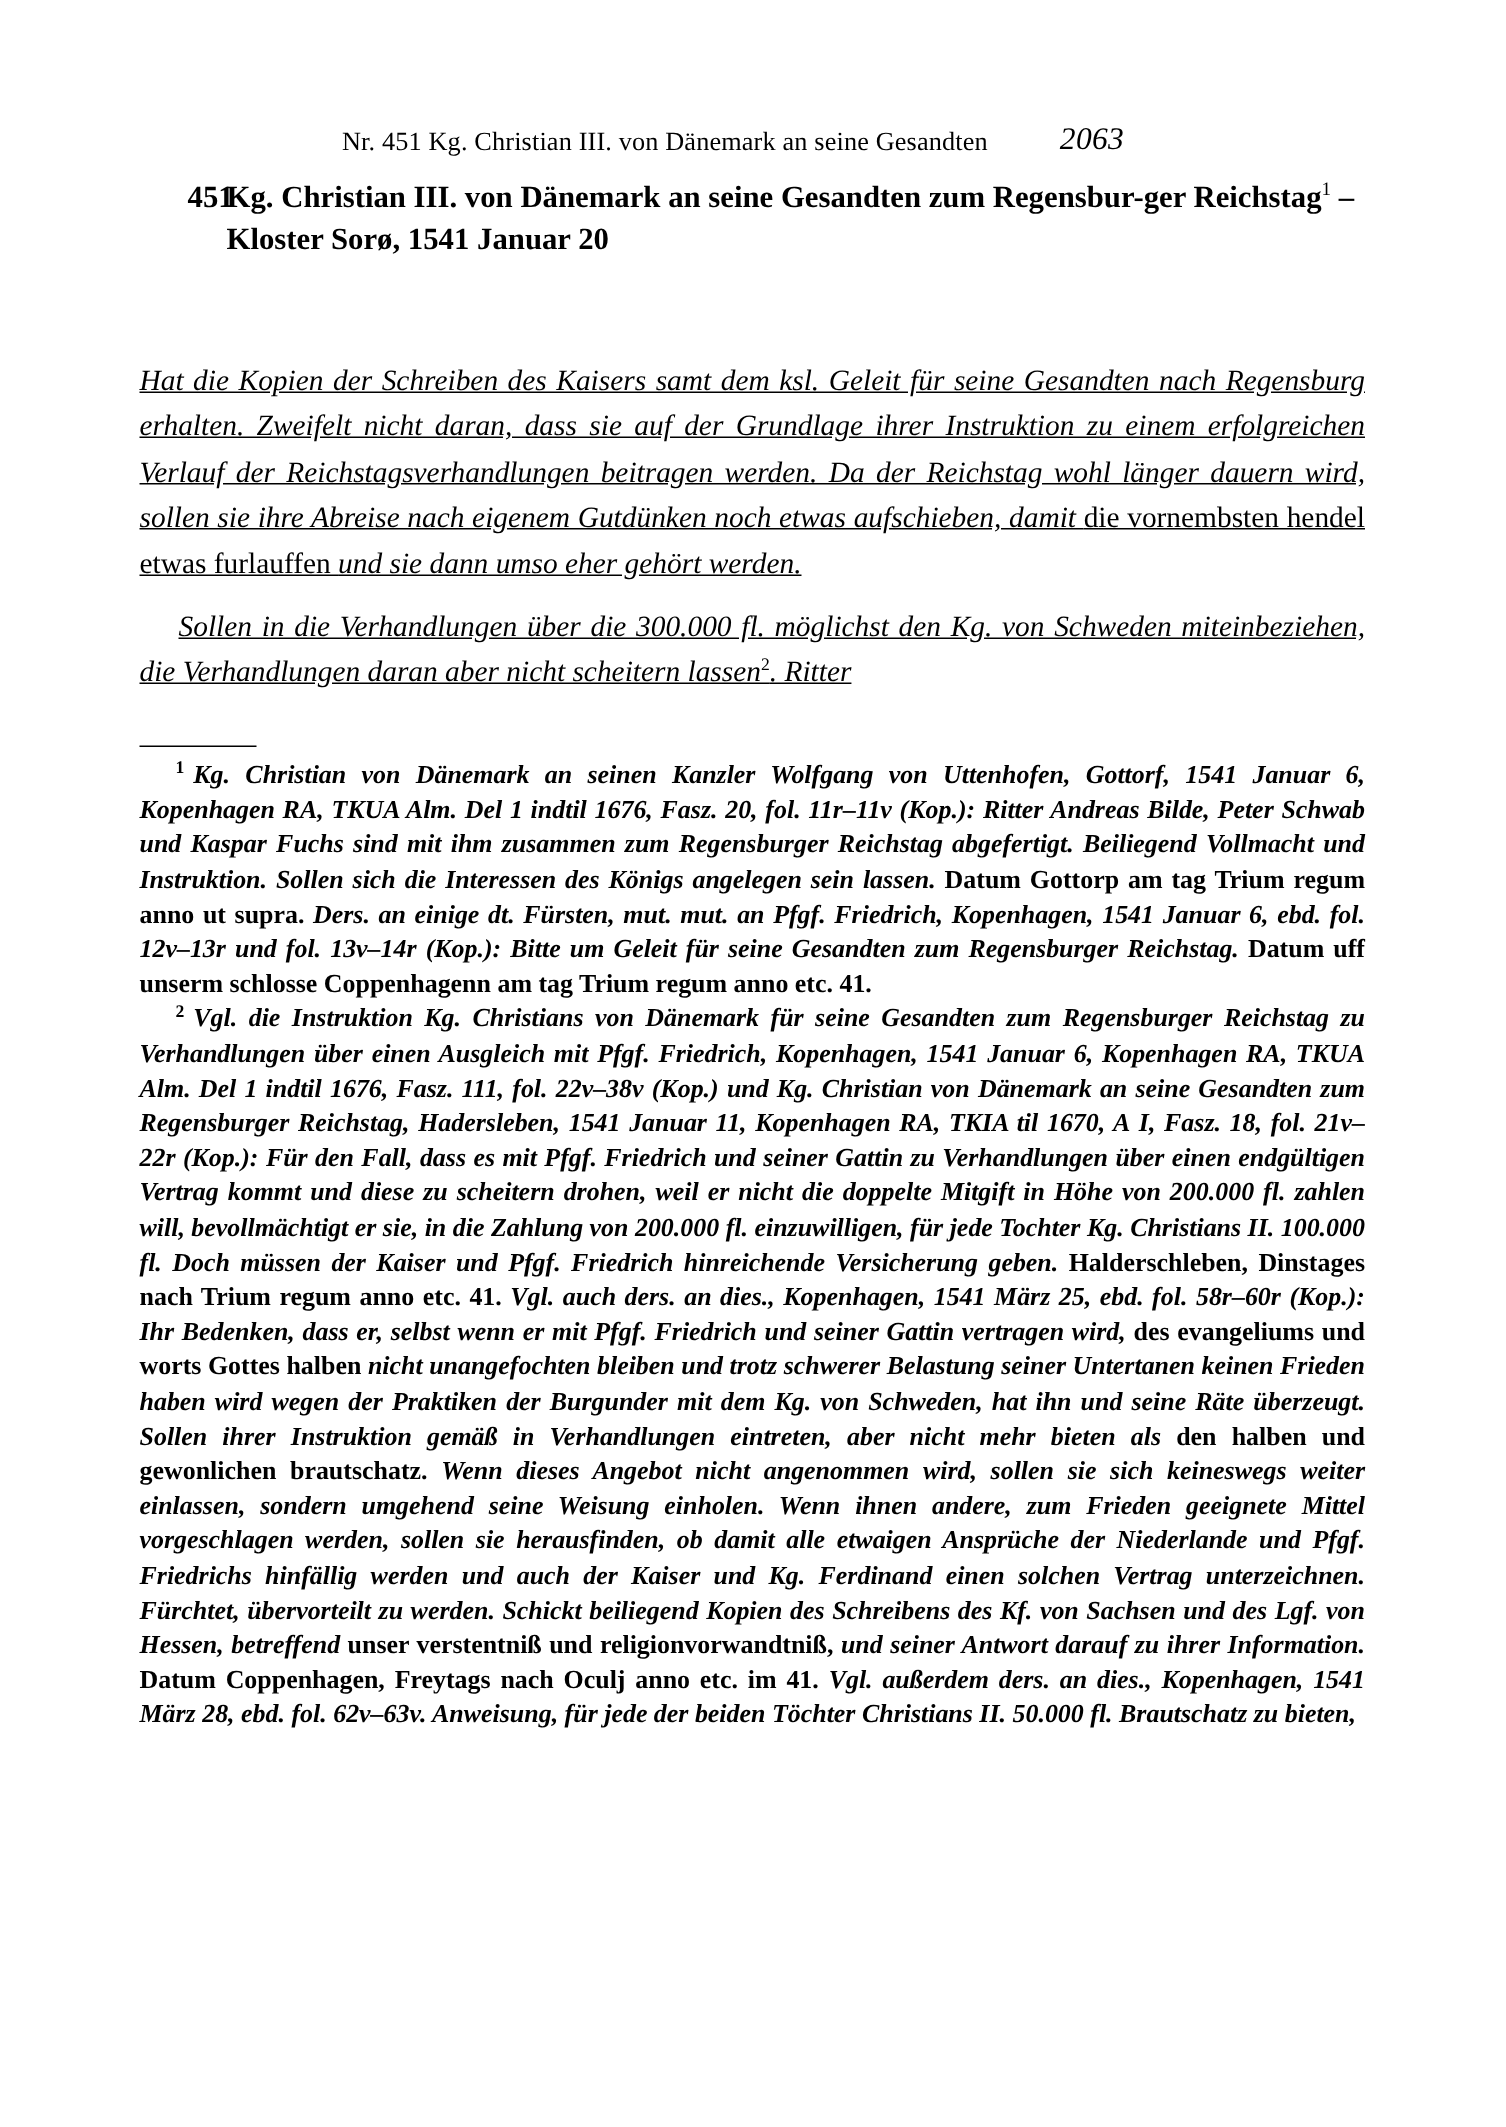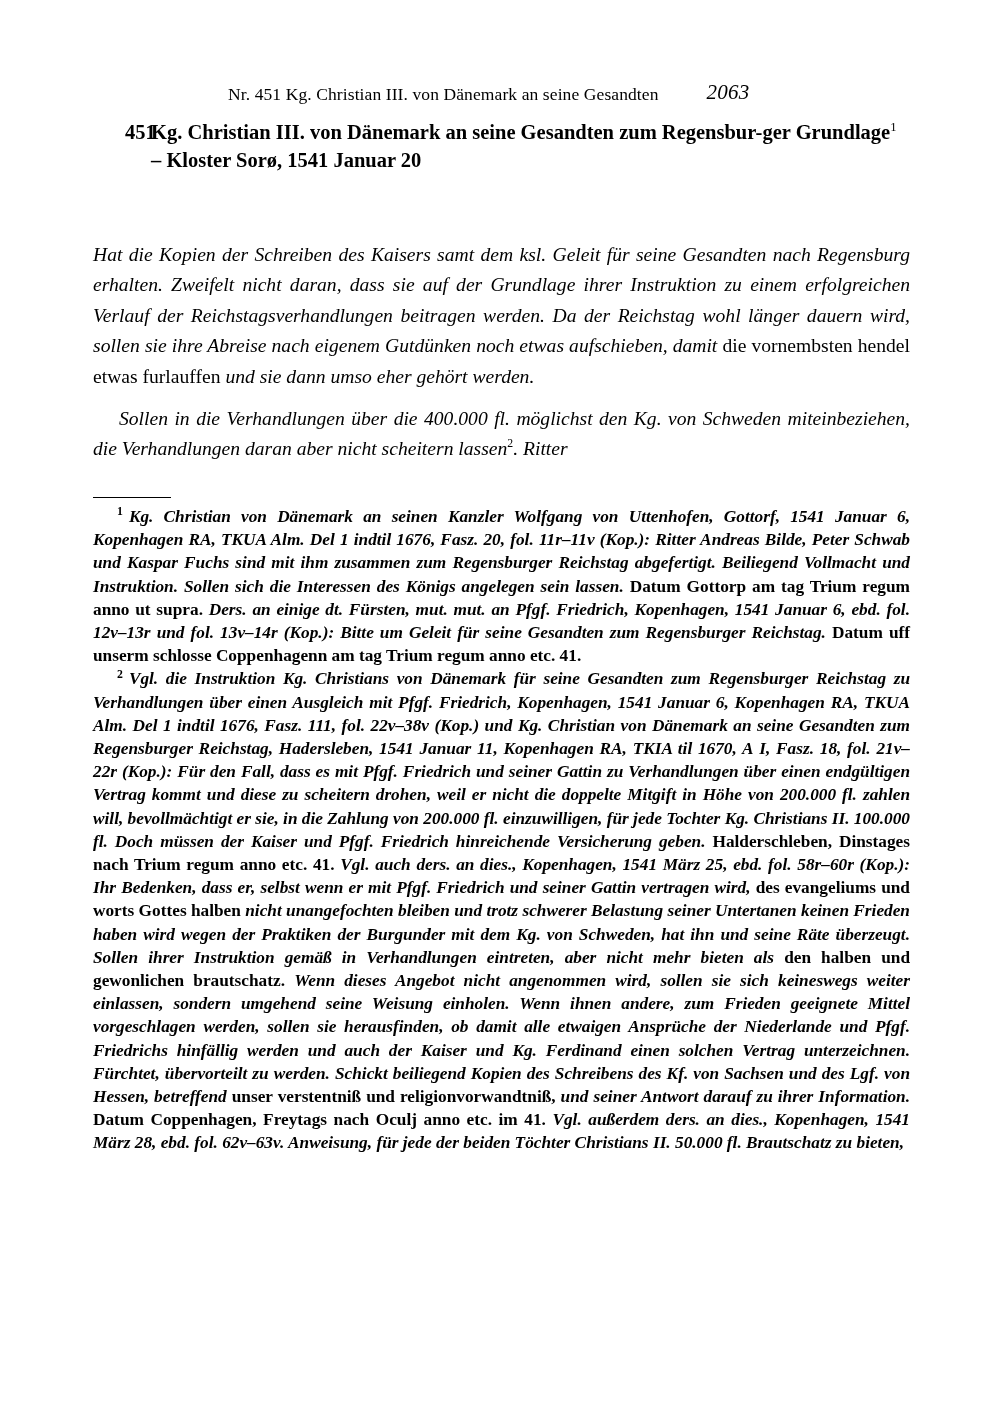--- a/index.html
+++ b/index.html
@@ -96,20 +96,21 @@
     top: 240px;
     width: 817px;
     font-size: 19.6px;
     line-height: 30.4px;
     text-align: justify;
     font-style: italic;
     hyphens: manual;
   }
   .regest p {
     margin: 0;
+    text-decoration: underline;
   }
   .regest p.indent {
     text-indent: 26px;
     margin-top: 12px;
   }
   .regest .rom {
     font-style: normal;
   }
   .regest sup {
     font-size: 0.6em;
@@ -159,27 +160,27 @@
 
 <div class="page">
 
   <div class="runhead">
     <span class="runhead-title">Nr. 451 Kg.&nbsp;Christian III. von Dänemark an seine Gesandten</span>
     <span class="runhead-pageno">2063</span>
   </div>
 
   <div class="doc-heading">
     <span class="num">451</span>
-    <span class="ttl"><span>Kg. Christian III. von Dänemark an seine Gesandten zum Regensbur-</span><span>ger Grundlage</span><sup>1</sup><span> – Kloster Sorø, 1541 Januar 20</span></span>
+    <span class="ttl"><span>Kg. Christian III. von Dänemark an seine Gesandten zum Regensbur-</span><span>ger Reichstag</span><sup>1</sup><span> – Kloster Sorø, 1541 Januar 20</span></span>
   </div>
 
 
   <div class="regest">
     <p><span>Hat die Kopien der Schreiben des Kaisers samt dem ksl. Geleit für seine Gesandten nach Regensburg erhalten. Zweifelt nicht daran, dass sie auf der Grundlage ihrer Instruktion zu einem erfolgreichen Verlauf der Reichstagsverhandlungen beitragen werden. Da der Reichstag wohl länger dauern wird, sollen sie ihre Abreise nach eigenem Gutdünken noch etwas aufschieben, damit </span><span class="rom">die vornembsten hendel etwas furlauffen </span><span>und sie dann umso eher gehört werden.</span></p>
-    <p class="indent"><span>Sollen in die Verhandlungen über die 400.000 fl. möglichst den Kg. von Schweden miteinbeziehen, die Verhandlungen daran aber nicht scheitern lassen</span><sup>2</sup><span>. Ritter</span></p>
+    <p class="indent"><span>Sollen in die Verhandlungen über die 300.000 fl. möglichst den Kg. von Schweden miteinbeziehen, die Verhandlungen daran aber nicht scheitern lassen</span><sup>2</sup><span>. Ritter</span></p>
   </div>
 
   <div class="fn-rule"></div>
 
   <div class="footnotes">
     <p>
       <span class="fnmark">1</span><span><span>Kg. Christian von Dänemark an seinen Kanzler Wolfgang von Uttenhofen, Gottorf, 1541 Januar&nbsp;6, Kopenhagen RA, TKUA Alm. Del 1 indtil 1676, Fasz. 20, fol.&nbsp;11r–11v (Kop.): Ritter Andreas Bilde, Peter Schwab und Kaspar Fuchs sind mit ihm zusammen zum Regensburger Reichstag abgefertigt. Beiliegend Vollmacht und Instruktion. Sollen sich die Interessen des Königs angelegen sein lassen. </span><span class="rom">Datum Gottorp am tag Trium regum anno ut supra. </span><span>Ders. an einige dt. Fürsten, mut. mut. an Pfgf. Friedrich, Kopenhagen, 1541 Januar&nbsp;6, ebd. fol. 12v–13r und fol. 13v–14r (Kop.): Bitte um Geleit für seine Gesandten zum Regensburger Reichstag. </span><span class="rom">Datum uff unserm schlosse Coppenhagenn am tag Trium regum anno etc. 41.</span></span>
     </p>
     <p>
       <span class="fnmark">2</span><span><span>Vgl. die Instruktion Kg. Christians von Dänemark für seine Gesandten zum Regensburger Reichstag zu Verhandlungen über einen Ausgleich mit Pfgf. Friedrich, Kopenhagen, 1541 Januar&nbsp;6, Kopenhagen RA, TKUA Alm. Del 1 indtil 1676, Fasz. 111, fol. 22v–38v (Kop.) und Kg. Christian von Dänemark an seine Gesandten zum Regensburger Reichstag, Hadersleben, 1541 Januar 11, Kopenhagen RA, TKIA til 1670, A&nbsp;I, Fasz. 18, fol. 21v–22r (Kop.): Für den Fall, dass es mit Pfgf. Friedrich und seiner Gattin zu Verhandlungen über einen endgültigen Vertrag kommt und diese zu scheitern drohen, weil er nicht die doppelte Mitgift in Höhe von 200.000 fl. zahlen will, bevollmächtigt er sie, in die Zahlung von 200.000 fl. einzuwilligen, für jede Tochter Kg. Christians II. 100.000 fl. Doch müssen der Kaiser und Pfgf. Friedrich hinreichende Versicherung geben. </span><span class="rom">Halderschleben, Dinstages nach Trium regum anno etc. 41. </span><span>Vgl. auch ders. an dies., Kopenhagen, 1541 März&nbsp;25, ebd. fol. 58r–60r (Kop.): Ihr Bedenken, dass er, selbst wenn er mit Pfgf. Friedrich und seiner Gattin vertragen wird, </span><span class="rom">des evangeliums und worts Gottes halben </span><span>nicht unangefochten bleiben und trotz schwerer Belastung seiner Untertanen keinen Frieden haben wird wegen der Praktiken der Burgunder mit dem Kg. von Schweden, hat ihn und seine Räte überzeugt. Sollen ihrer Instruktion gemäß in Verhandlungen eintreten, aber nicht mehr bieten als </span><span class="rom">den halben und gewonlichen brautschatz. </span><span>Wenn dieses Angebot nicht angenommen wird, sollen sie sich keineswegs weiter einlassen, sondern umgehend seine Weisung einholen. Wenn ihnen andere, zum Frieden geeignete Mittel vorgeschlagen werden, sollen sie herausfinden, ob damit alle etwaigen Ansprüche der Niederlande und Pfgf. Friedrichs hinfällig werden und auch der Kaiser und Kg. Ferdinand einen solchen Vertrag unterzeichnen. Fürchtet, übervorteilt zu werden. Schickt beiliegend Kopien des Schreibens des Kf. von Sachsen und des Lgf. von Hessen, betreffend </span><span class="rom">unser verstentniß und religionvorwandtniß, </span><span>und seiner Antwort darauf zu ihrer Information. </span><span class="rom">Datum Coppenhagen, Freytags nach Oculj anno etc. im 41. </span><span>Vgl. außerdem ders. an dies., Kopenhagen, 1541 März&nbsp;28, ebd. fol. 62v–63v. Anweisung, für jede der beiden Töchter Christians II. 50.000 fl. Brautschatz zu bieten,</span></span>

